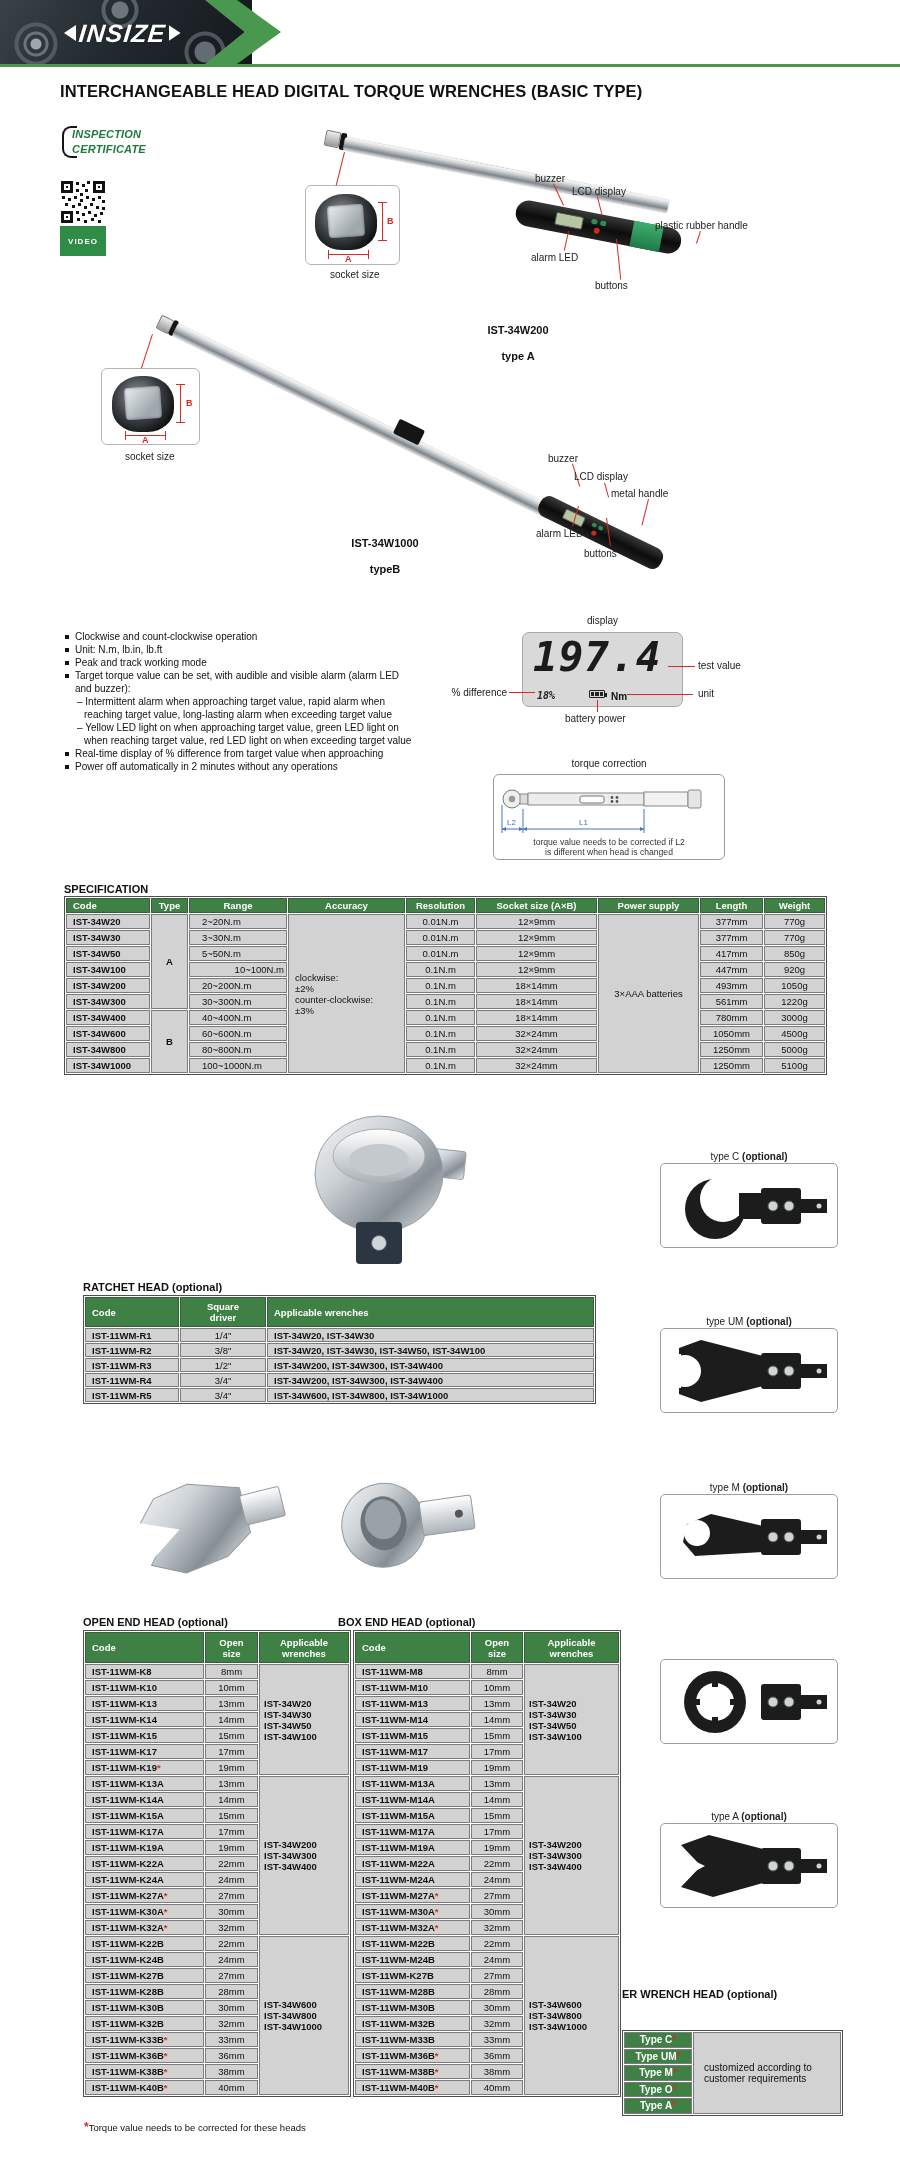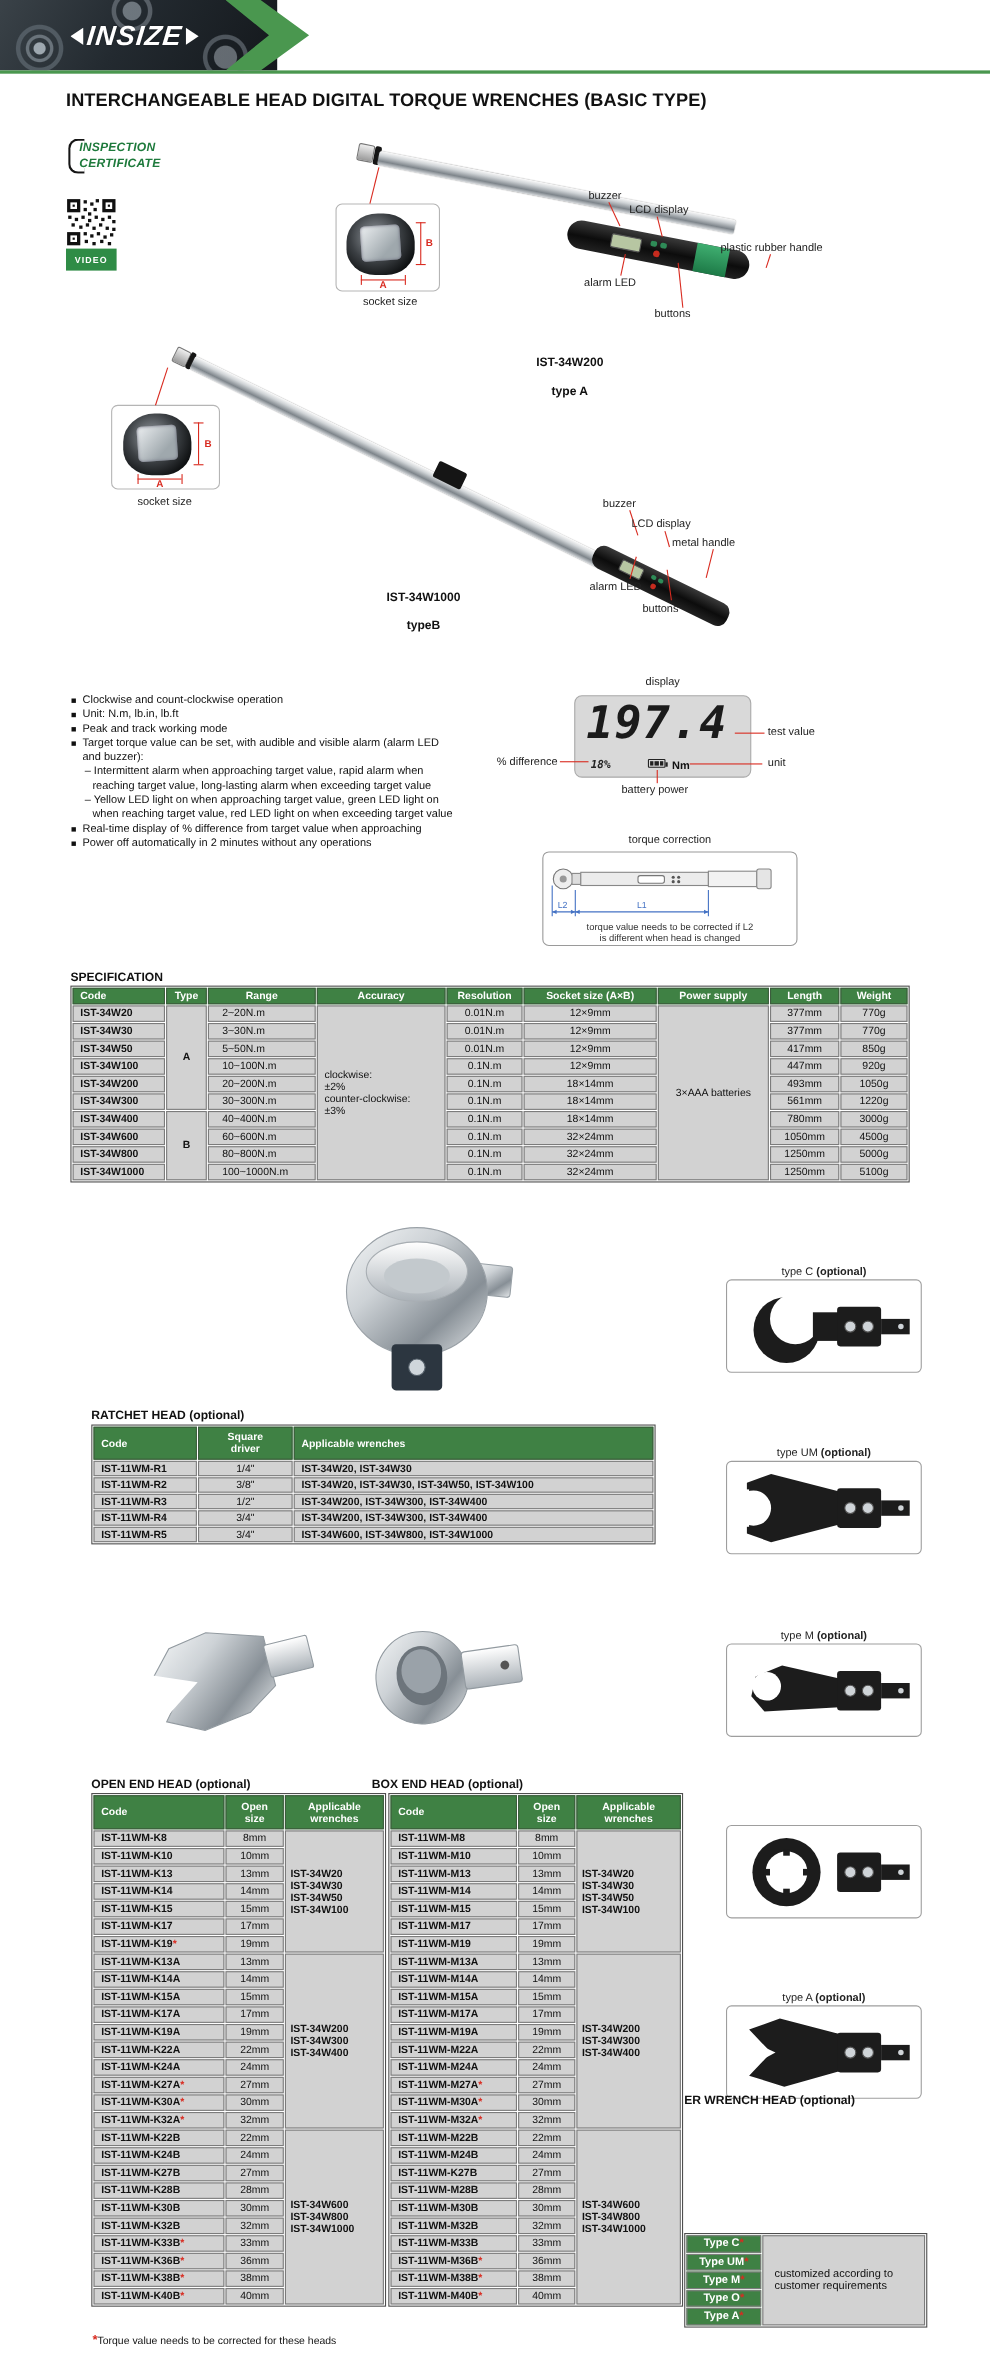--- a/index.html
+++ b/index.html
@@ -33,21 +33,21 @@
   .page-title{left:60px;top:82px;font-size:16.5px;font-weight:bold;color:#111;letter-spacing:.1px;}
   .sec-title{font-size:11px;font-weight:bold;color:#111;}
   .callout{font-size:10px;color:#222;white-space:nowrap;}
   .model-label{font-size:11px;font-weight:bold;color:#111;text-align:center;line-height:13px;white-space:pre-line;}
   .leader{background:var(--red);}
   .leader.h{height:1px}.leader.v{width:1px;transform-origin:top left;}
   .dim-label{color:var(--red);font-size:9px;font-weight:bold;}
   
   .badge-bracket{left:62px;top:126px;width:15px;height:32px;border:2px solid #151515;border-right:none;border-radius:9px 0 0 9px;}
   .badge-text{left:72px;top:127px;font-style:italic;font-weight:bold;color:#1E7A3C;font-size:11px;line-height:15px;letter-spacing:.2px;}
-  .video-tag{left:60px;top:226px;width:46px;height:20px;background:#2F8C46;color:#fff;font-size:8px;font-weight:bold;display:flex;align-items:center;justify-content:center;letter-spacing:1px;}
+  .video-tag{left:60px;top:226px;width:46px;height:30px;background:#2F8C46;color:#fff;font-size:8px;font-weight:bold;display:flex;align-items:center;justify-content:center;letter-spacing:1px;}
   
   .shaft{background:linear-gradient(180deg,#fafafa 0%,#cfd3d6 30%,#7e858b 70%,#d8dbde 100%);border-radius:2px;box-shadow:0 0 1px #666;}
   .wtip{background:linear-gradient(180deg,#eee,#999);border:1px solid #777;border-radius:2px;}
   .collar{background:#151515;border-radius:2px;}
   .handleA{background:linear-gradient(180deg,#3a3a3a,#0c0c0c 55%,#222);border-radius:13px;}
   .handleA .band{position:absolute;left:118px;top:0;width:30px;height:100%;background:linear-gradient(180deg,#3fae70,#1d7a47);}
   .handleA .lcd{position:absolute;left:40px;top:6px;width:28px;height:13px;background:#b7c6a2;border:1px solid #555;border-radius:2px;font-size:8px;color:#333;text-align:center;line-height:12px;font-family:"DejaVu Sans Mono",monospace;}
   .btn-dot{position:absolute;border-radius:2px;}
   .inset-box{border:1px solid #b5b5b5;border-radius:6px;background:#fff;}
   .socket-blob{position:absolute;background:radial-gradient(circle at 42% 38%, #9aa0a6 0%, #3c4044 45%, #0b0d0e 80%);border-radius:46% 46% 42% 42%;}
@@ -360,21 +360,21 @@
           <tr>
             <td class="bold left">IST-34W50</td>
             <td class="left" style="padding-left: 12px;">5~50N.m</td>
             <td>0.01N.m</td>
             <td>12×9mm</td>
             <td>417mm</td>
             <td>850g</td>
           </tr>
           <tr>
             <td class="bold left">IST-34W100</td>
-            <td class="left" style="padding-left: 12px;">10~100N.m</td>
+            <td class="left" style="padding-left: 12px; text-align: right;">10~100N.m</td>
             <td>0.1N.m</td>
             <td>12×9mm</td>
             <td>447mm</td>
             <td>920g</td>
           </tr>
           <tr>
             <td class="bold left">IST-34W200</td>
             <td class="left" style="padding-left: 12px;">20~200N.m</td>
             <td>0.1N.m</td>
             <td>18×14mm</td>
@@ -853,21 +853,21 @@
           <polygon points="0,22 36,39 0,58" fill="#fff"></polygon>
           <rect x="92" y="21" width="40" height="36" rx="3" fill="#1c1c1c"></rect>
           <circle cx="104" cy="39" r="5" fill="#cfd4d8" stroke="#555"></circle>
           <circle cx="120" cy="39" r="5" fill="#cfd4d8" stroke="#555"></circle>
           <rect x="132" y="32" width="26" height="14" fill="#1c1c1c"></rect>
           <circle cx="150" cy="39" r="2.5" fill="#cfd4d8"></circle>
         </svg>
       </div>
     </div>
 
-  <div class="abs sec-title" style="left:622px;top:1904px">ER WRENCH HEAD (optional)</div>
+  <div class="abs sec-title" style="left:622px;top:1988px">ER WRENCH HEAD (optional)</div>
   <div class="abs tbl er" style="left:622px;top:2030px;width:216px">
     <table>
       <colgroup>
           <col style="width:68px">
           <col style="width:148px">
         </colgroup>
       <tbody id="er-body">
           <tr>
             <td class="typecell">Type C<span class="star">*</span></td>
             <td class="left pre" rowspan="5" style="font-size: 10px; padding-left: 10px;">customized according to

